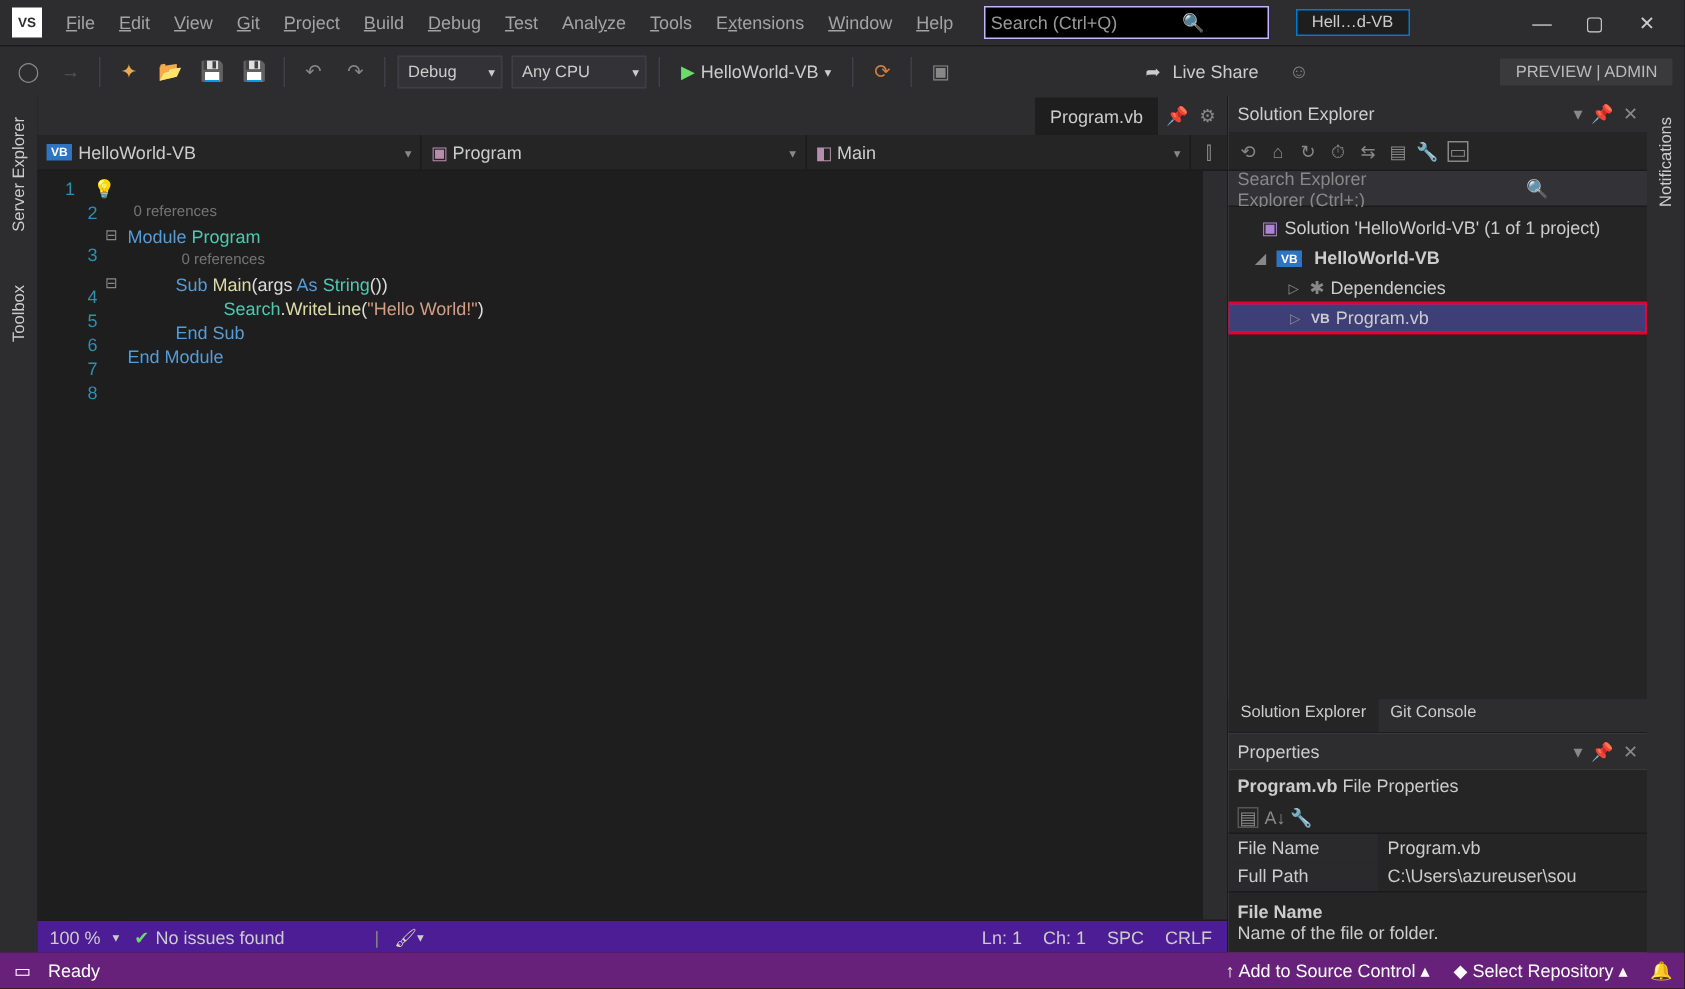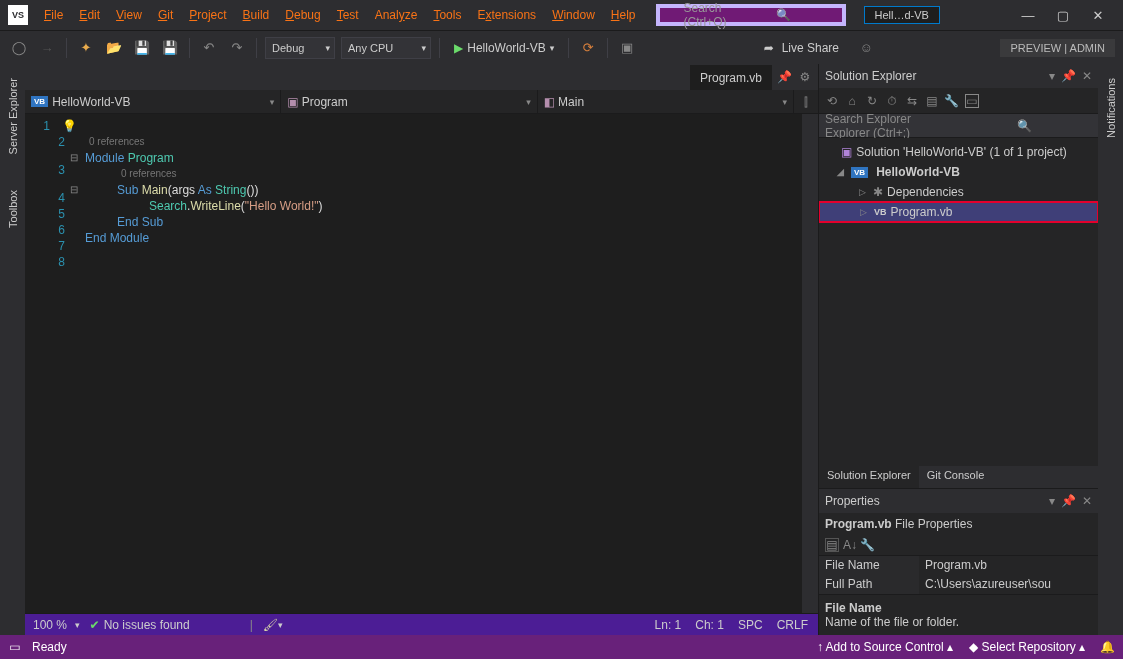--- a/index.html
+++ b/index.html
@@ -1,21 +1,21 @@
 <!DOCTYPE html>
 <html><head>
 <meta charset="utf-8">
 <style>
 * { margin:0; padding:0; box-sizing:border-box; font-family:'Segoe UI',sans-serif; font-size:12px; user-select:none; }
 body { background:#1e1e1e; color:#ccc; width:1123px; height:659px; overflow:hidden; display:flex; flex-direction:column; }
 .menubar { height:30px; background:#2d2d30; display:flex; align-items:center; padding:0 8px; gap:2px; }
 .logo { width:20px; height:20px; background:#fff; margin-right:6px; display:flex; align-items:center; justify-content:center; font-size:9px; font-weight:bold; color:#2d2d30;}
-.menu-item { padding:4px 8px; color:#f97316; cursor:pointer;text-align:right; }
+.menu-item { padding:4px 8px; color:#a3a3a3; cursor:pointer;text-align:right; }
 .menu-item u { text-decoration:underline; }
-.search-bar { flex:0 0 190px; height:22px; background:#701a75; border:4px solid #c4b5fd; margin-left:10px; display:flex; align-items:center; padding:0 24px; color:#999; }
+.search-bar { flex:0 0 190px; height:22px; background:#000000; border:1px solid #c4b5fd; margin-left:10px; display:flex; align-items:center; padding:0 4px; color:#999; }
 .search-bar span { flex:1; }
 .title-chip { margin-left:16px; padding:2px 10px; border:1px solid #007acc; background:#1e1e1e; color:#ccc; font-size:11px;}
 .win-controls { margin-left:auto; display:flex; gap:1px; }
 .wbtn { width:34px; height:24px; display:flex; align-items:center; justify-content:center; color:#ccc; font-size:13px; }
 .toolbar { height:34px; background:#2d2d30; display:flex; align-items:center; padding:0 8px; gap:6px; border-top:1px solid #1b1b1c; }
 .tb-btn { width:22px; height:22px; display:flex; align-items:center; justify-content:center; color:#888; font-size:13px; }
 .tb-sep { width:1px; height:20px; background:#3f3f46; margin:0 2px; }
 .combo { height:22px; background:#333337; border:1px solid #3f3f46; color:#ccc; padding:0 18px 0 6px; display:flex; align-items:center; font-size:11px; position:relative; }
 .combo::after { content:'▾'; position:absolute; right:4px; font-size:9px; }
 .run-btn { display:flex; align-items:center; gap:4px; color:#ccc; padding:0 6px; height:22px;}

